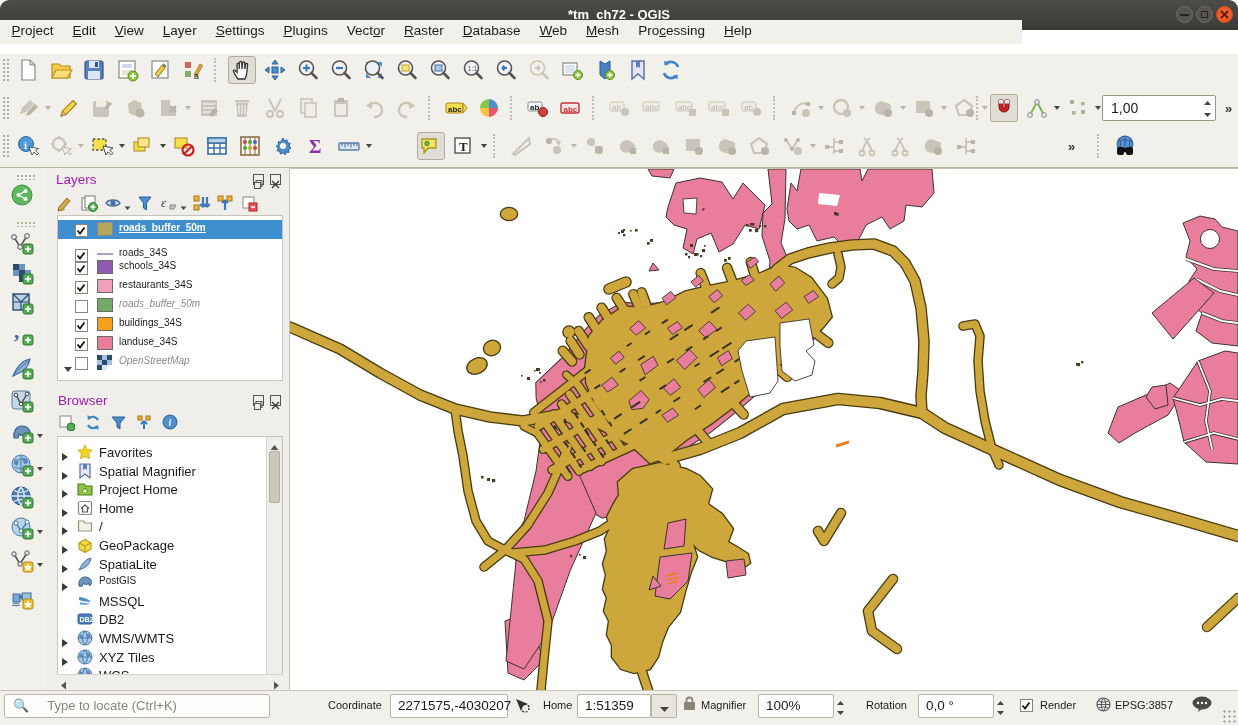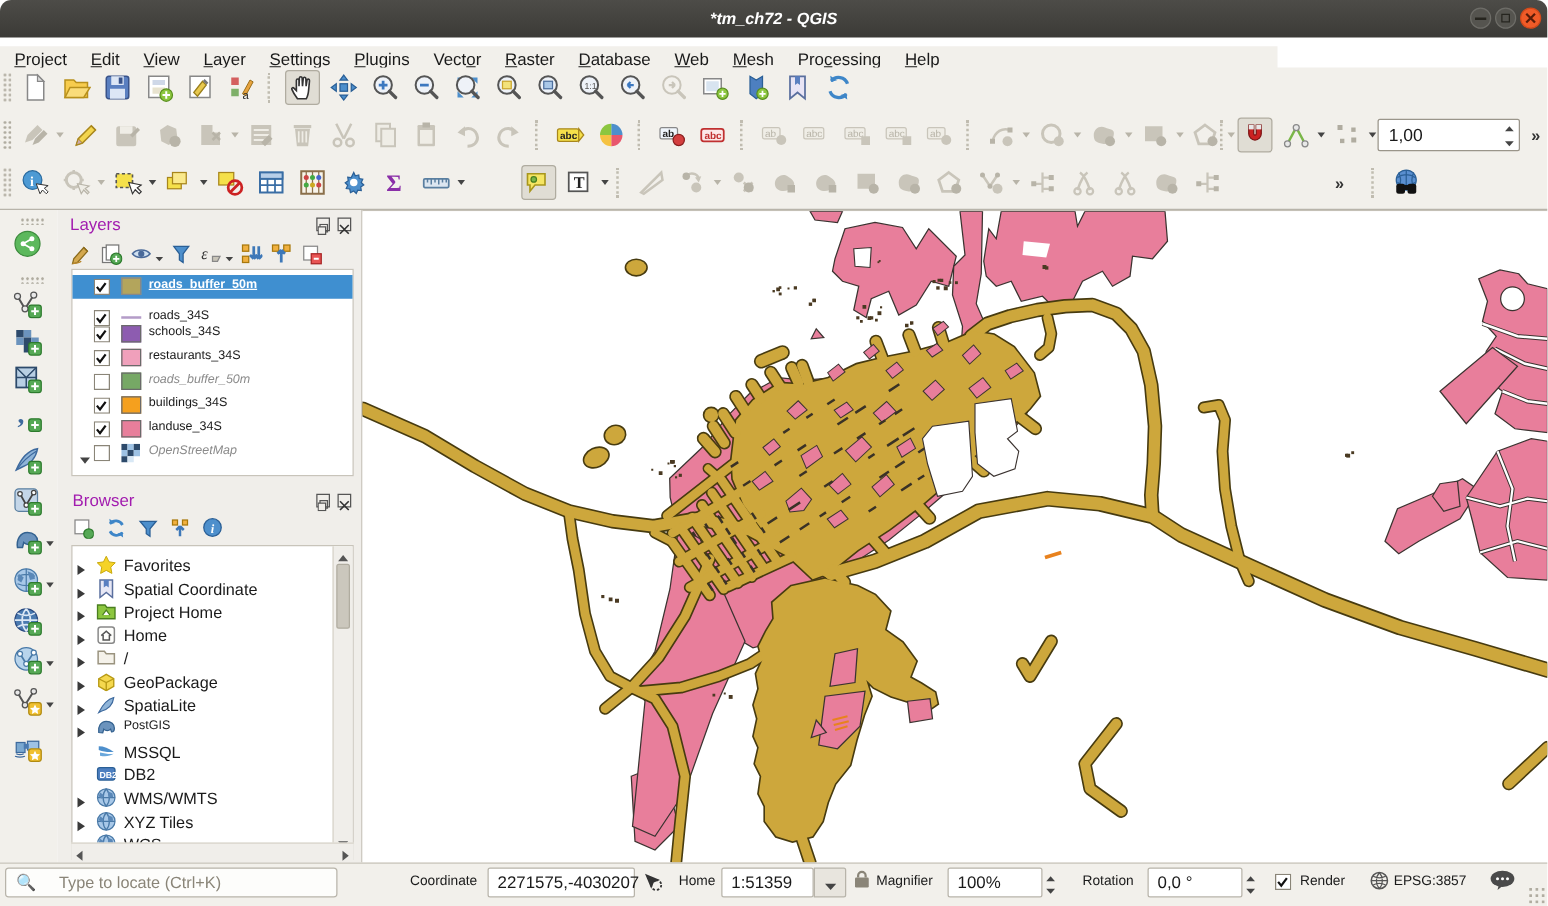--- a/index.html
+++ b/index.html
@@ -1,18 +1,18 @@
 <!DOCTYPE html>
 <html><head><meta charset="utf-8"><style>
 * { margin:0; padding:0; box-sizing:border-box; }
 body { width:1238px; height:725px; font-family:"Liberation Sans",sans-serif; background:#fff; overflow:hidden; position:relative; }
-.titlebar { position:absolute; left:0; top:0; width:1238px; height:30px; background:linear-gradient(#4d4c48,#3b3a36); border-radius:9px 9px 0 0;font-style:italic; }
+.titlebar { position:absolute; left:0; top:0; width:1238px; height:30px; background:linear-gradient(#4d4c48,#3b3a36); border-radius:9px 9px 0 0; }
 .title { position:absolute; width:100%; text-align:center; top:7px; color:#fff; font-weight:bold; font-size:13px; }
 .wbtn { position:absolute; top:6px; width:17px; height:17px; border-radius:50%; }
-.menubar { position:absolute; left:0; top:37px; width:1022px; height:24px; background:#f2f0eb; padding-left:2px; }
+.menubar { position:absolute; left:0; top:20px; width:1022px; height:24px; background:#f2f0eb; padding-left:2px; }
 .mi { display:inline-block; font-size:13.5px; color:#1a1a1a; padding:3px 9.5px; }
 .tbwrap { position:absolute; left:0; top:54px; width:1238px; height:114px; background:#f2f0eb; border-bottom:1px solid #b8b4aa; }
 .trow { height:38px; white-space:nowrap; padding-top:2px; }
 .tbi { display:inline-block; width:28px; height:28px; padding:2px; vertical-align:top; margin:0 2.5px; }
 .tbi.act { background:#e0ddd4; border:1px solid #b0aca0; border-radius:3px; padding:1px; }
 .car { display:inline-block; width:8px; height:24px; vertical-align:top; margin-top:2px; }
 .tsep { display:inline-block; width:6px; height:24px; vertical-align:top; margin:2px 5px 0 5px; border-left:2px dotted #c0bcb0; }
 .grip { display:inline-block; width:7px; height:24px; vertical-align:top; margin:2px 2px 0 2px;
   background-image:radial-gradient(circle, #b0aca0 1px, transparent 1.2px); background-size:4px 4px; }
 .grip.h { }
@@ -658,21 +658,21 @@
       <path d="M8 1l2.2 4.5 5 .7-3.6 3.5.9 5L8 12.3 3.5 14.7l.9-5L.8 6.2l5-.7z" fill="#f5d327" stroke="#c8a80c" stroke-width="0.8"></path>
     </svg></span>
 <span style="position:absolute;left:99px;top:445px;font-size:13px;color:#1a1a1a">Favorites</span>
 <span style="position:absolute;left:61px;top:466.6px"><svg width="8" height="10" viewBox="0 0 8 10" style="">
       <path d="M1 1l6 4-6 4z" fill="#3a3a3a"></path>
     </svg></span>
 <span style="position:absolute;left:77px;top:462.6px;width:16px;height:16px"><svg width="16" height="16" viewBox="0 0 16 16" style="">
       <path d="M3 1h10v14l-5-4-5 4z" fill="#e8e8f5" stroke="#5a6f9e" stroke-width="1.2"></path>
       <path d="M6 1h4v6l-2-1.5L6 7z" fill="#5a7fc0"></path>
     </svg></span>
-<span style="position:absolute;left:99px;top:463.6px;font-size:13px;color:#1a1a1a">Spatial Coordinate</span>
+<span style="position:absolute;left:99px;top:463.6px;font-size:13px;color:#1a1a1a">Spatial Magnifier</span>
 <span style="position:absolute;left:61px;top:485.20000000000005px"><svg width="8" height="10" viewBox="0 0 8 10" style="">
       <path d="M1 1l6 4-6 4z" fill="#3a3a3a"></path>
     </svg></span>
 <span style="position:absolute;left:77px;top:481.20000000000005px;width:16px;height:16px"><svg width="16" height="16" viewBox="0 0 16 16" style="">
       <path d="M1 3h6l1.5 2H15v9H1z" fill="#8cc63f" stroke="#4a7f1f" stroke-width="1.1"></path>
       <path d="M5 11l3-4 3 4" fill="#fff" stroke="#4a7f1f"></path>
     </svg></span>
 <span style="position:absolute;left:99px;top:482.20000000000005px;font-size:13px;color:#1a1a1a">Project Home</span>
 <span style="position:absolute;left:61px;top:503.80000000000007px"><svg width="8" height="10" viewBox="0 0 8 10" style="">
       <path d="M1 1l6 4-6 4z" fill="#3a3a3a"></path>

